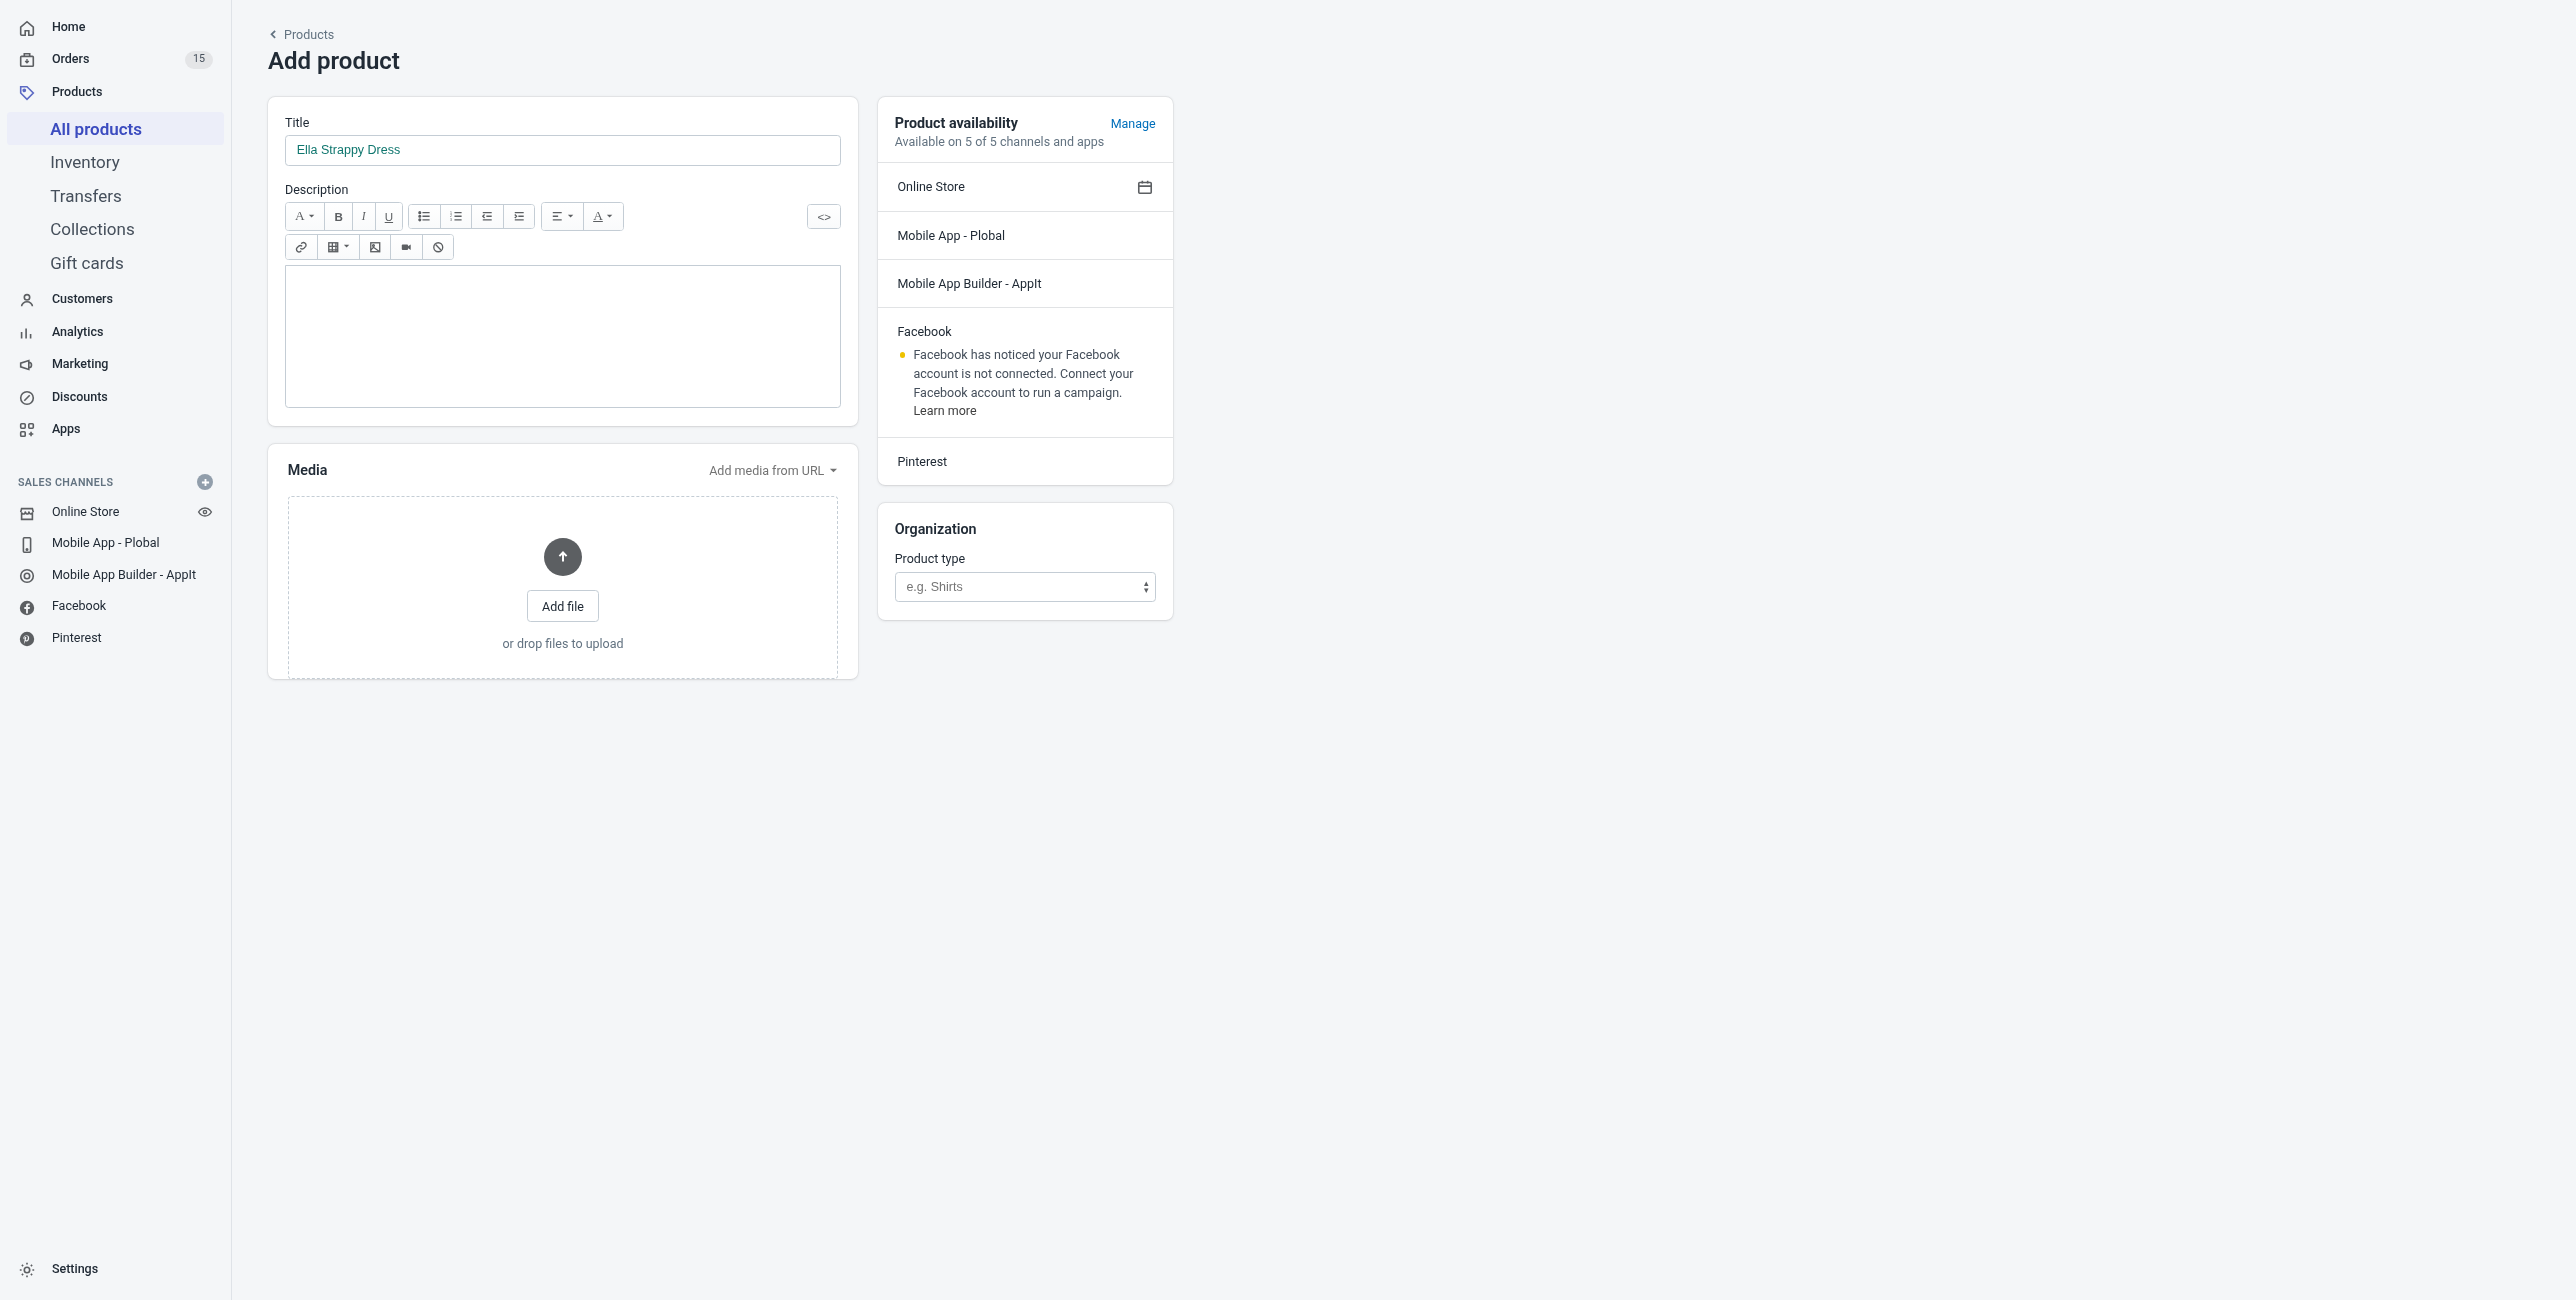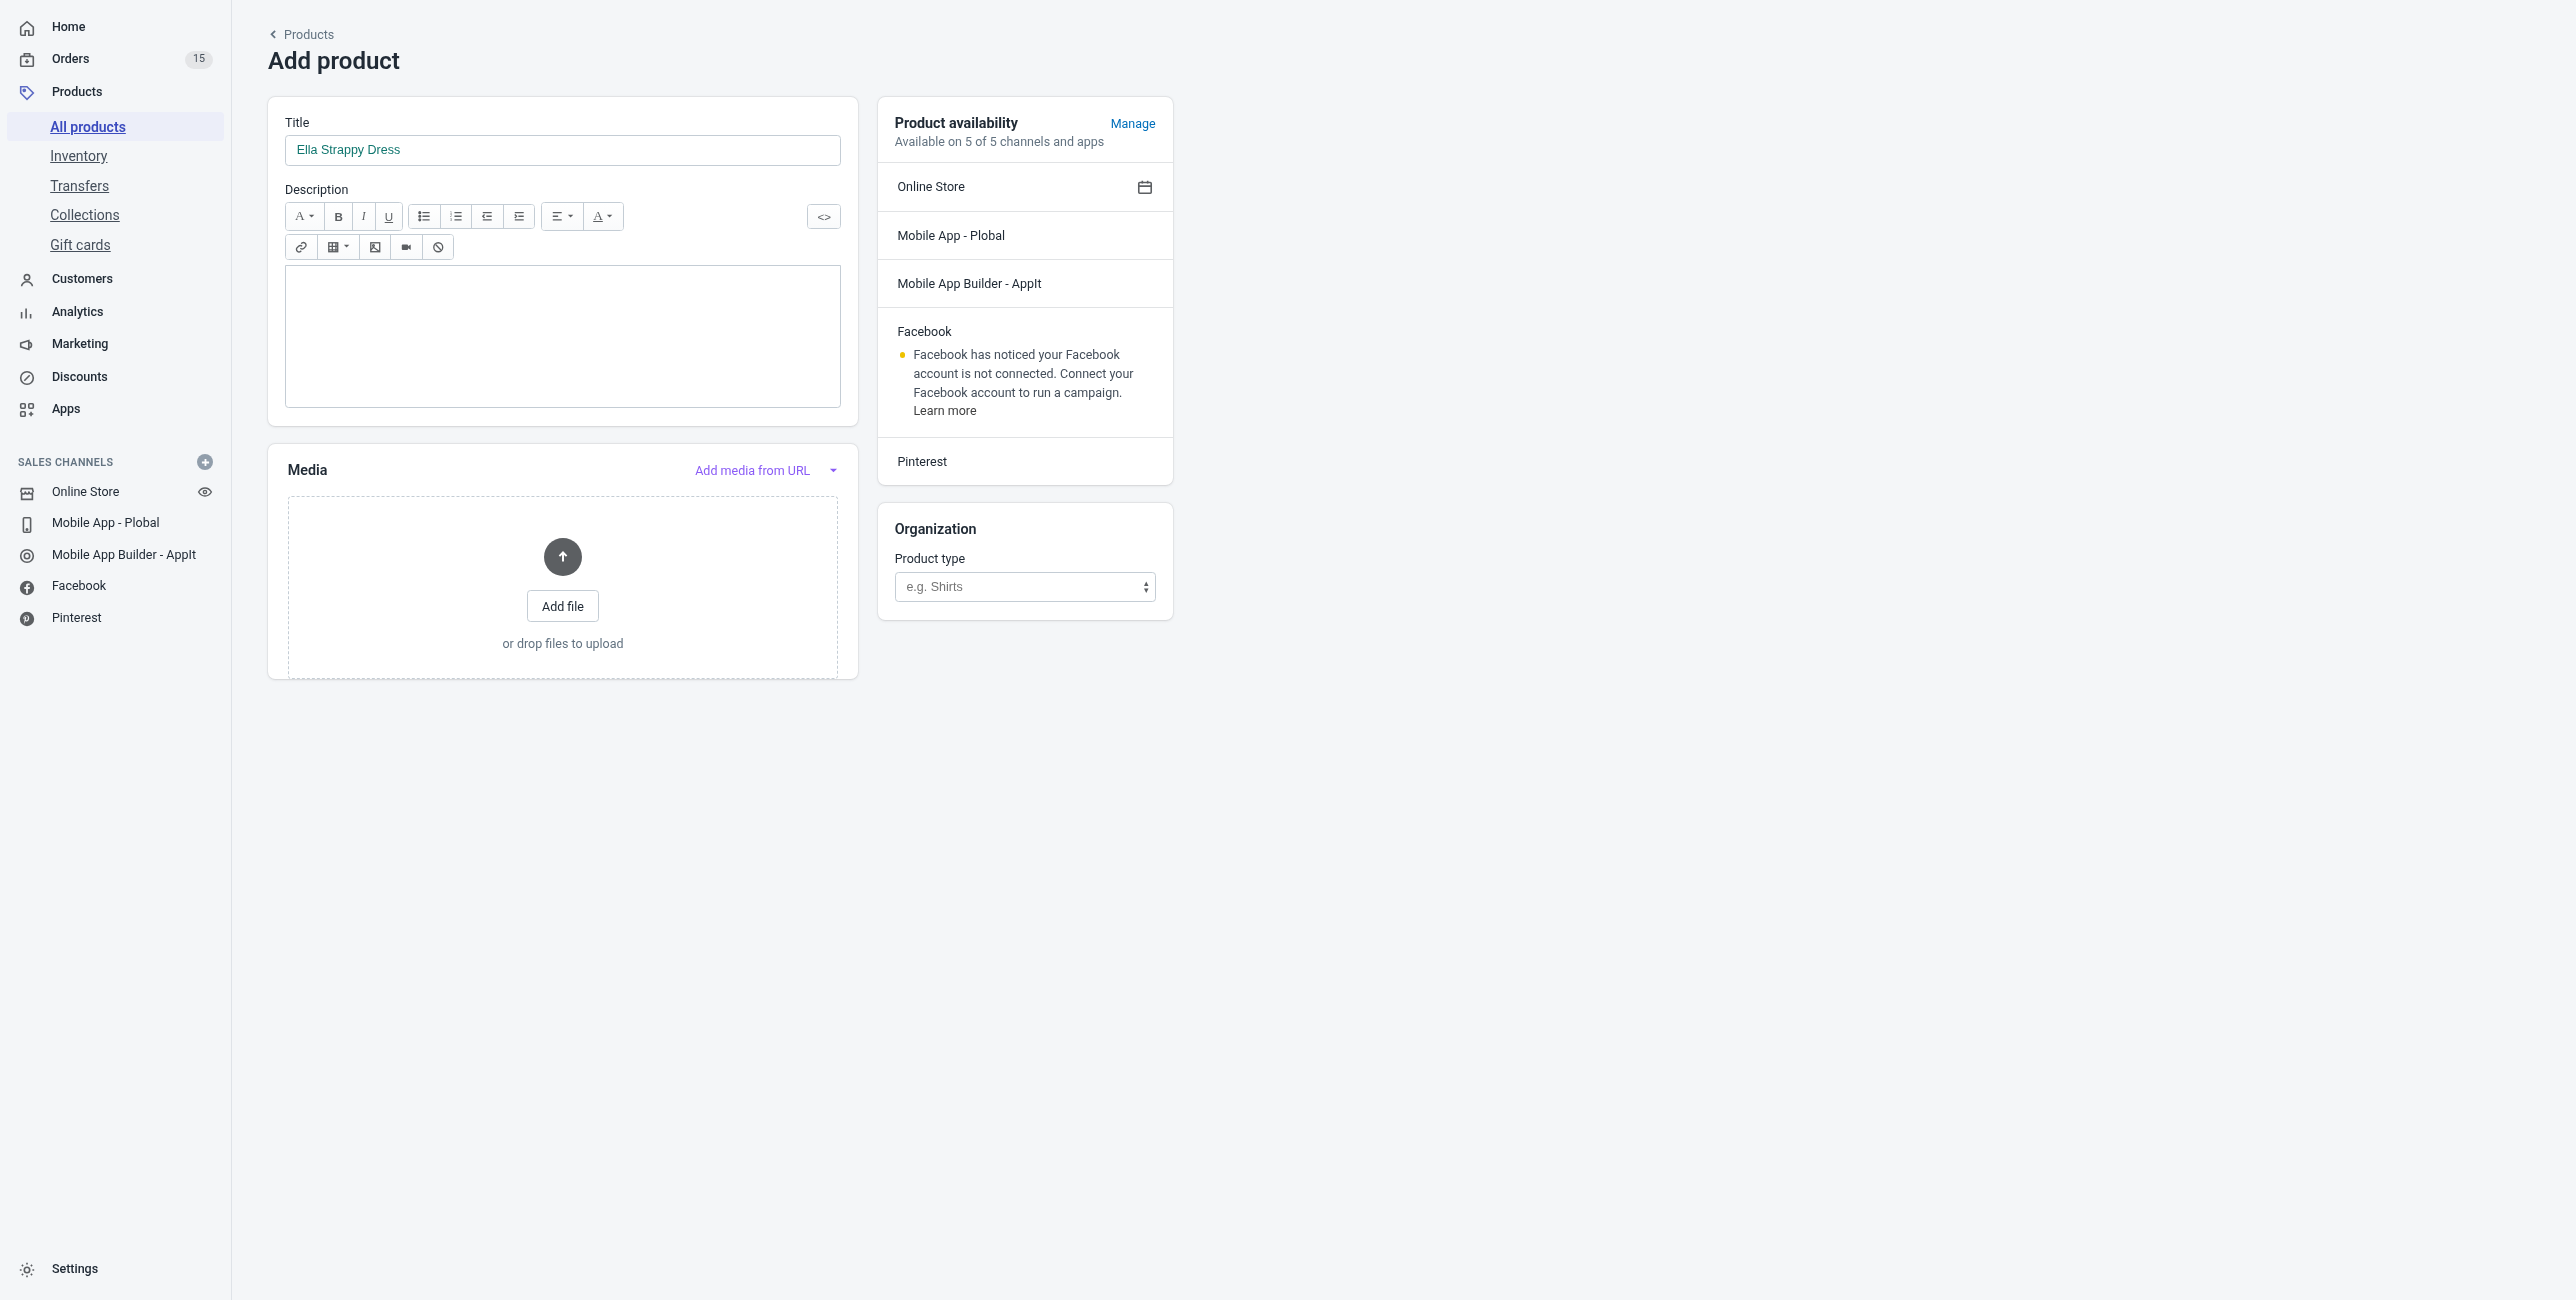--- a/index.html
+++ b/index.html
@@ -4,21 +4,21 @@
 <style>
 * { box-sizing: border-box; margin: 0; padding: 0; }
 body { font-family: -apple-system, BlinkMacSystemFont, "Segoe UI", Roboto, sans-serif; background: #f4f6f8; color: #212b36; font-size: 12.5px; }
 .app { display: flex; min-height: 100vh; }
 .sidebar { width: 232px; background: #f4f6f8; border-right: 0.9px solid #dfe3e8; padding: 12.5px 7.2px; display: flex; flex-direction: column; }
 .nav-item { display: flex; padding: 6.3px 10.7px; border-radius: 3.6px; cursor: pointer; color: #212b36; font-weight: 500; margin-bottom: 1.8px; }
 .nav-item .icon { width: 18px; height: 18px; margin-right: 16px; display: flex; align-items: center; justify-content: center; color: #5c5f62; }
 .nav-item.active .icon { color: #5c6ac4; }
 .nav-item .badge { margin-left: auto; background: #e4e5e7; border-radius: 9px; padding: 0.9px 8px; font-size: 10.7px; font-weight: 400; color: #454f5b; }
 .sub-items { margin-left: 0; margin-top: 1.8px; margin-bottom: 5.4px; }
-.sub-item { padding: 6.3px 10.7px 6.3px 43px; border-radius: 3.6px; cursor: pointer; color: #454f5b; font-size: 14px; margin: 0.9px 0; text-decoration: underline; }
+.sub-item { padding: 6.3px 10.7px 6.3px 43px; border-radius: 3.6px; cursor: pointer; color: #454f5b; font-size: 17px; margin: 0.9px 0; }
 .sub-item.selected { background: #eceef9; color: #3b4bbf; font-weight: 600; }
 .section-header { display: flex; align-items: center; padding: 9px 10.7px 7.2px 10.7px; margin-top: 18px; }
 .section-header .label { font-size: 10.7px; font-weight: 600; color: #637381; letter-spacing: 0.4px; }
 .section-header .add { margin-left: auto; width: 16px; height: 16px; border-radius: 50%; background: #919eab; color: #fff; display: flex; align-items: center; justify-content: center; font-size: 11.6px; cursor: pointer; }
 .channel-item { display: flex; align-items: flex-start; padding: 6.3px 10.7px; cursor: pointer; color: #212b36; }
 .channel-item .icon { width: 18px; height: 18px; margin-right: 16px; display: flex; align-items: center; justify-content: center; color: #5c5f62; flex-shrink: 0; margin-top: 0.9px; }
 .channel-item .trail { margin-left: auto; color: #5c5f62; }
 .sidebar-footer { margin-top: auto; }
 .main { flex: 1; padding: 27px 36px; }
 .breadcrumb { display: flex; align-items: center; color: #637381; font-size: 12.5px; cursor: pointer; margin-bottom: 5.4px; }
@@ -32,21 +32,21 @@
 .field-label { font-size: 12.5px; color: #212b36; margin-bottom: 5.4px; }
 .text-input { width: 100%; padding: 7.2px 10.7px; border: 0.9px solid #c4cdd5; border-radius: 3.6px; font-size: 12.5px; color: #0f766e; }
 .toolbar { display: flex; gap: 5.4px; margin-top: 5.4px; flex-wrap: wrap; align-items: center; }
 .tb-group { display: flex; border: 0.9px solid #c4cdd5; border-radius: 3.6px; overflow: hidden; }
 .tb-btn { padding: 5.4px 9px; background: linear-gradient(#fff,#f9fafb); border: none; border-right: 0.9px solid #c4cdd5; cursor: pointer; display: flex; align-items: center; gap: 3.6px; color: #5c5f62; font-size: 11.6px; }
 .tb-btn:last-child { border-right: none; }
 .tb-spacer { flex: 1; }
 .editor-body { border: 0.9px solid #c4cdd5; border-top: 0.9px solid #c4cdd5; border-radius: 0 0 3.6px 3.6px; min-height: 143px; margin-top: 5.4px; }
 .card-header-row { display: flex; align-items: center; padding: 18px 19.7px 9px 19.7px; }
 .card-header-row .title { font-size: 14.3px; font-weight: 600; }
-.card-header-row .action { margin-left: auto; color: #8b5cf6; cursor: pointer; font-size: 12.5px; display: flex; align-items: center; gap: 19px; }
+.card-header-row .action { margin-left: auto; color: #737373; cursor: pointer; font-size: 12.5px; display: flex; align-items: center; gap: 5px; }
 .dropzone { margin: 9px 19.7px 19.7px 19.7px; border: 1.8px dashed #c4cdd5; border-radius: 3.6px; padding: 41px 18px 27px 18px; text-align: center; }
 .dropzone .circle { width: 38px; height: 38px; border-radius: 50%; background: #5c5f62; color: #fff; display: flex; align-items: center; justify-content: center; margin: 0 auto 14.3px auto; }
 .dropzone .btn { display: inline-block; padding: 7.2px 14.3px; border: 0.9px solid #c4cdd5; border-radius: 3.6px; background: #fff; cursor: pointer; margin-bottom: 14.3px; }
 .dropzone .hint { color: #637381; }
 .side-head { display: flex; align-items: baseline; }
 .side-head .t { font-size: 14.3px; font-weight: 700; }
 .side-head .m { margin-left: auto; color: #006fbb; cursor: pointer; }
 .sub-text { color: #637381; margin-top: 3.6px; }
 .channel-row { padding: 16px 19.7px; border-top: 0.9px solid #e1e3e5; display: flex; align-items: flex-start; }
 .channel-row .name { color: #212b36; }

